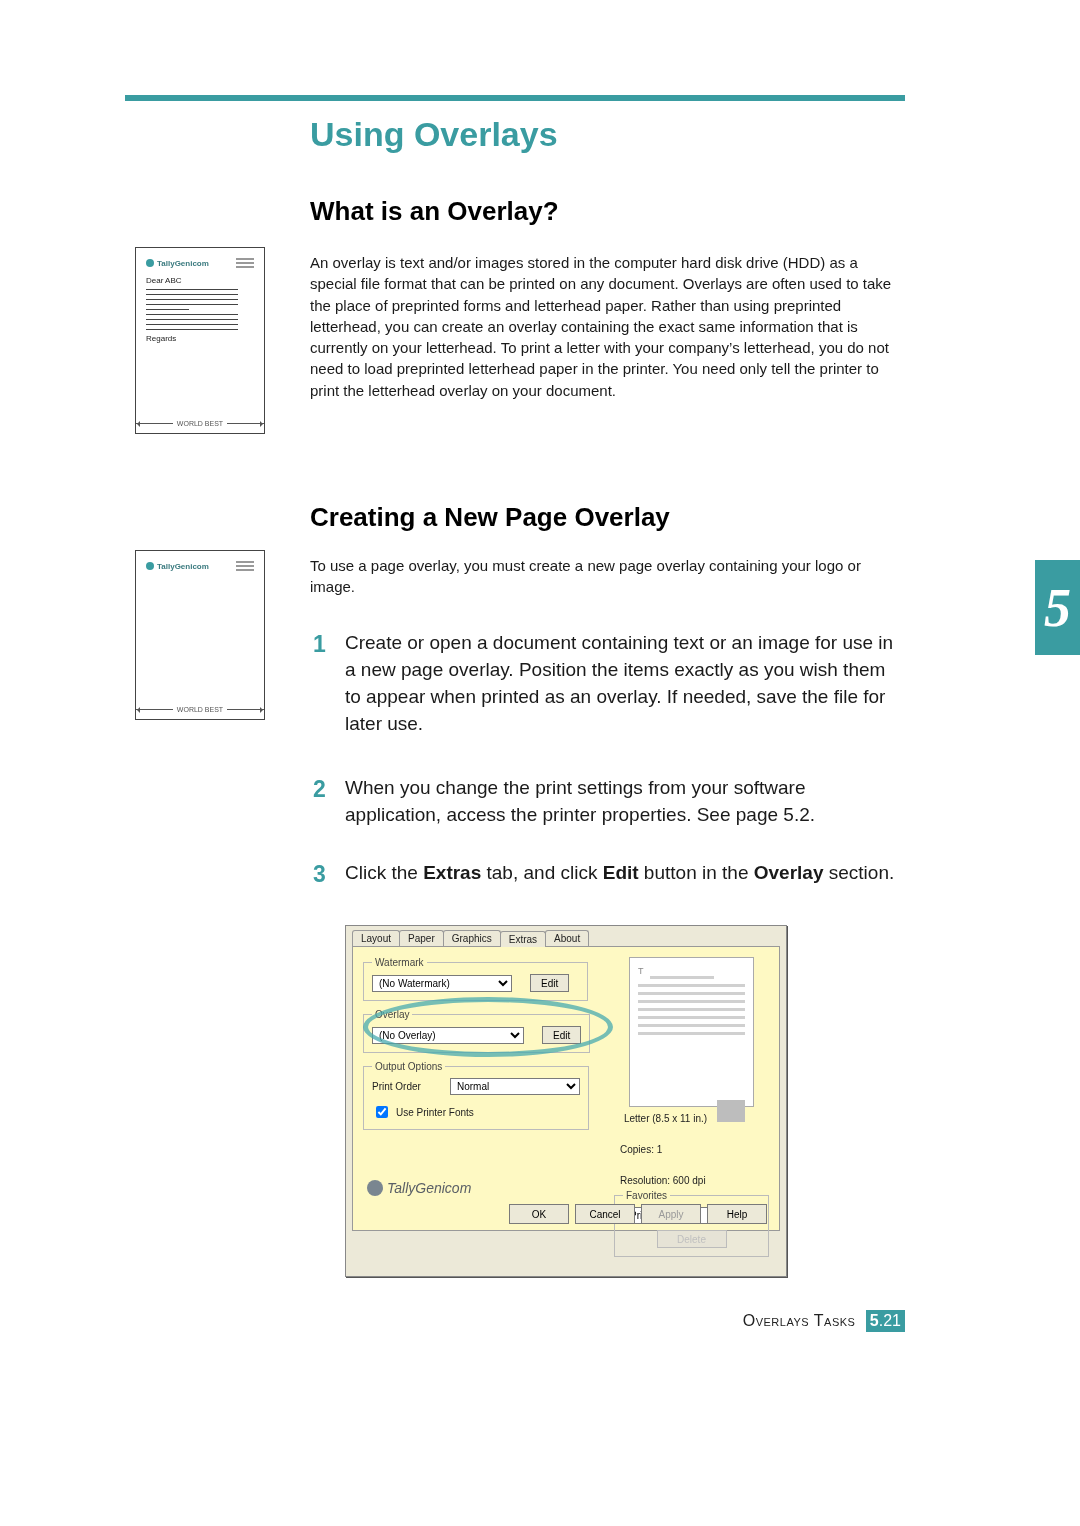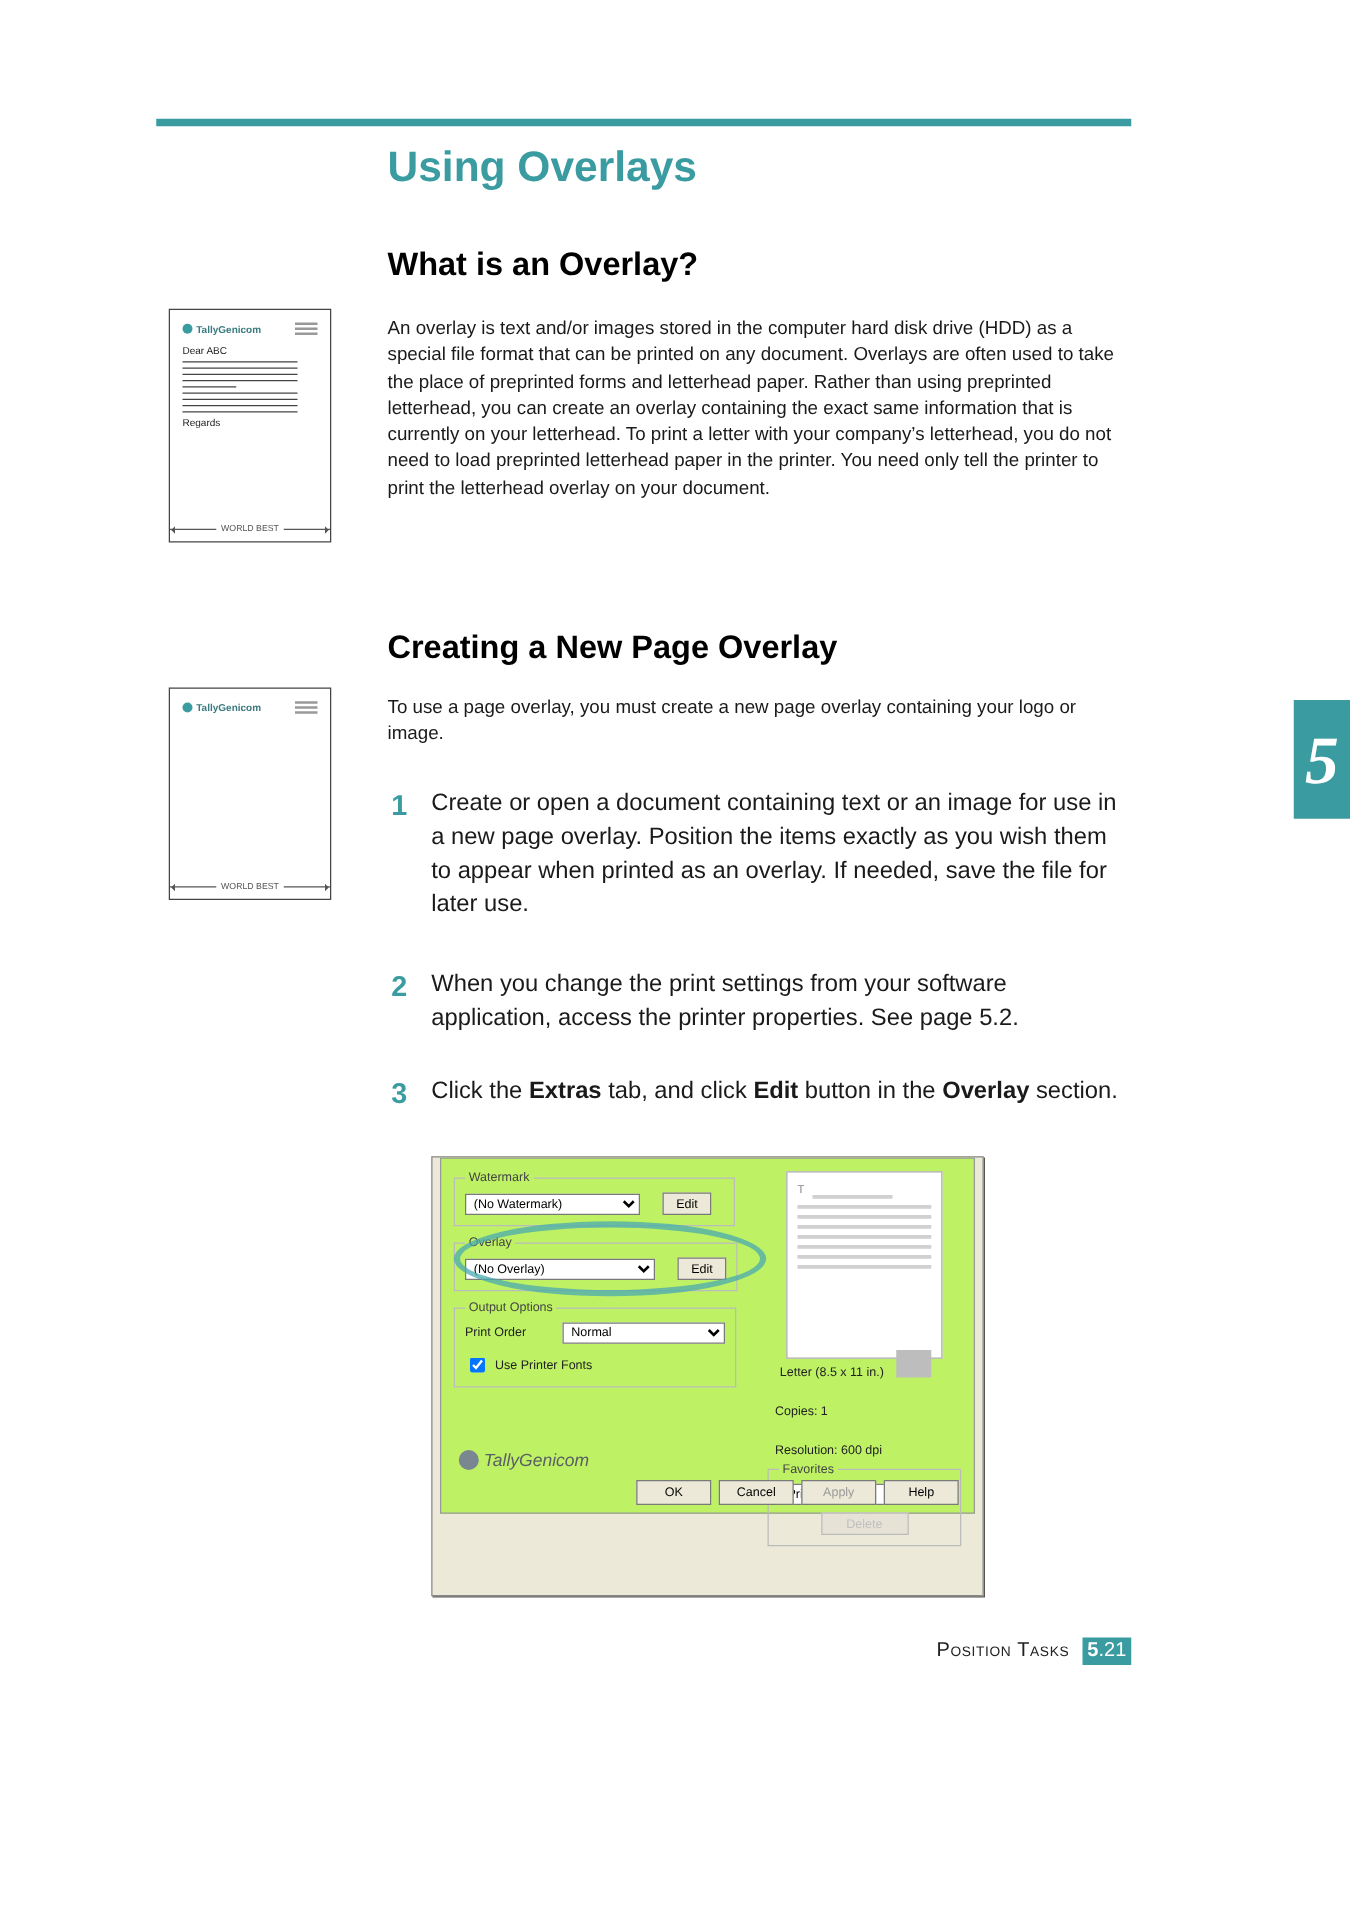--- a/index.html
+++ b/index.html
@@ -148,21 +148,21 @@
     background: linear-gradient(#1a2f6a, #3556a5);
     color:#fff; height:18px; display:flex; align-items:center; justify-content:space-between;
     padding: 0 3px 0 6px; font-size:10px; font-weight:bold;
   }
   .dlg .titlebar .btns { display:flex; gap:2px; }
   .dlg .titlebar .btns div { width:14px; height:13px; background:#d4d0c8; border:1px solid #fff; color:#000; font-size:10px; line-height:11px; text-align:center; font-weight:bold;}
   .dlg .tabs { display:flex; padding:4px 6px 0 6px; font-size:10px; }
   .dlg .tab { border:1px solid #999; border-bottom:none; background:#ece9d8; padding:2px 8px; margin-right:-1px; border-radius:3px 3px 0 0; position:relative; }
   .dlg .tab.active { background:#ece9d8; z-index:2; top:1px; font-weight:normal; }
   .dlg .panel {
-    border:1px solid #999; margin:0 6px 6px 6px; background:#bef264;
+    border:1px solid #999; margin:0 6px 6px 6px; background:#fef9c3;
     height: 285px; position:relative; padding:10px;
     box-sizing:border-box;
   }
   .dlg fieldset { border:1px solid #bbb; margin:0 0 8px 0; padding:6px 8px 8px 8px; font-size:10px; }
   .dlg fieldset legend { padding:0 3px; color:#444; }
   .dlg .row { display:flex; align-items:center; gap:18px; }
   .dlg select, .dlg .combo {
     font-size:10px; height:17px; border:1px solid #7a7a7a; background:#fff;
     box-sizing:border-box; padding:0 2px;
   }
@@ -272,20 +272,27 @@
   <div class="bottom-arrow">
     <div class="al"></div>
       <span>WORLD BEST</span>
       <div class="ar"></div>
   </div>
 </div>
 
 <div class="chap-tab">5</div>
 
 <div class="dlg">
+  <div class="tabs">
+    <div class="tab">Layout</div>
+    <div class="tab">Paper</div>
+    <div class="tab">Graphics</div>
+    <div class="tab active">Extras</div>
+    <div class="tab">About</div>
+  </div>
   <div class="panel">
     <div class="left-col">
       <fieldset>
         <legend>Watermark</legend>
         <div class="row">
           <select class="combo" style="width:140px">
             <option>(No Watermark)</option>
           </select>
           <button class="btn-small">Edit</button>
         </div>
@@ -349,17 +356,17 @@
     <div class="dlg-buttons">
       <button>OK</button>
       <button>Cancel</button>
       <button class="disabled">Apply</button>
       <button>Help</button>
     </div>
   </div>
 </div>
 
 <div class="footer">
-  <span class="pt-label">Position Tasks</span>
+  <span class="pt-label">Overlays Tasks</span>
   <span class="page-box">
     <span>5</span><span class="sub">.</span><span class="sub">21</span>
   </span>
 </div>
 
 </body></html>

